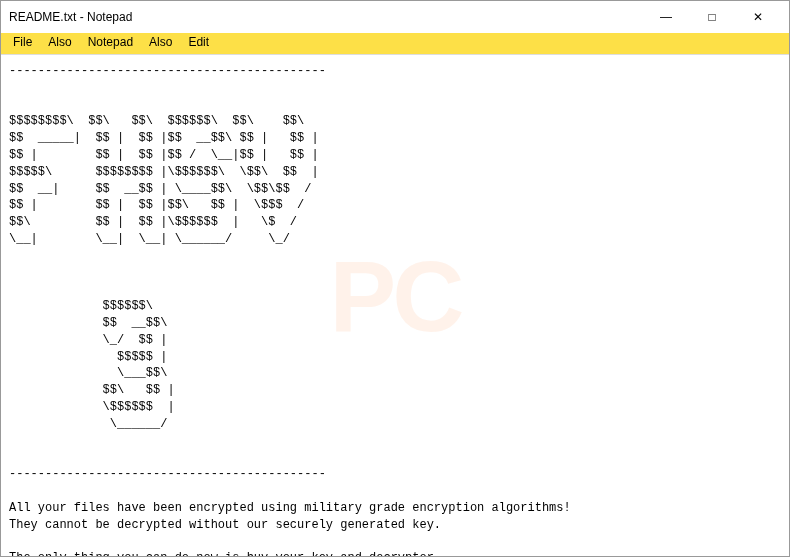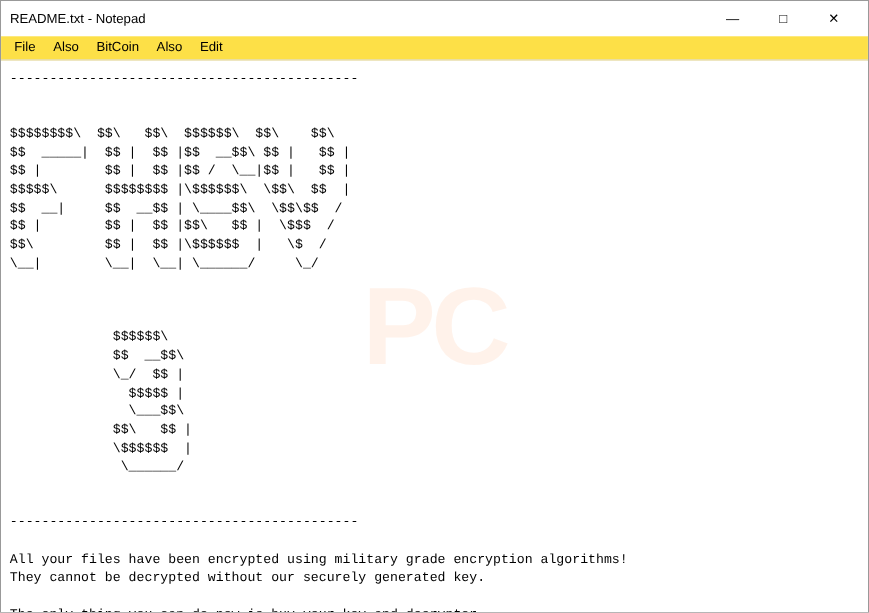--- a/index.html
+++ b/index.html
@@ -142,21 +142,21 @@
     <div class="title-bar-controls">
       <button class="title-btn">—</button>
       <button class="title-btn">□</button>
       <button class="title-btn close">✕</button>
     </div>
   </div>
 
   <div class="menu-bar">
     <span class="menu-item">File</span>
     <span class="menu-item">Also</span>
-    <span class="menu-item">BitCoin</span>
+    <span class="menu-item">Notepad</span>
     <span class="menu-item">Also</span>
     <span class="menu-item">Edit</span>
   </div>
 
   <div class="content-area">
 
     <div class="watermark">
       <div style="font-size:100px; color:#f60; opacity:1; line-height:1;">PC</div>
     </div>
     <div class="text-content">--------------------------------------------

